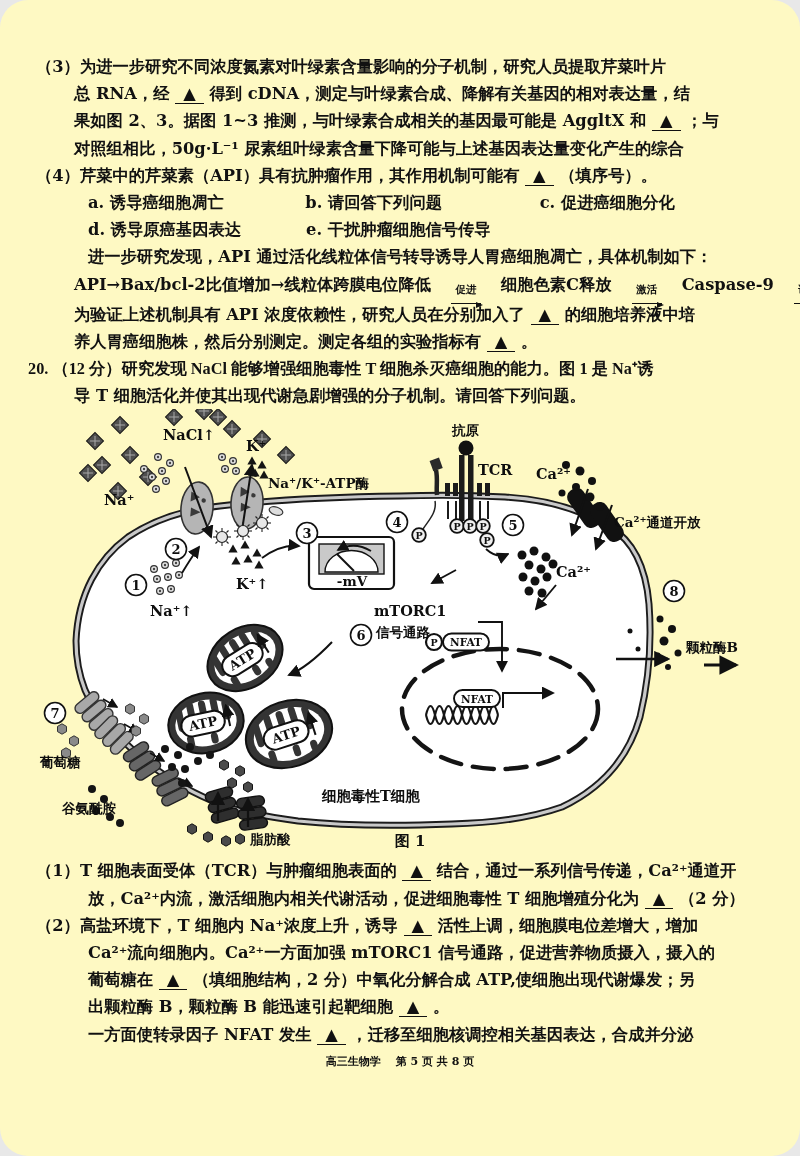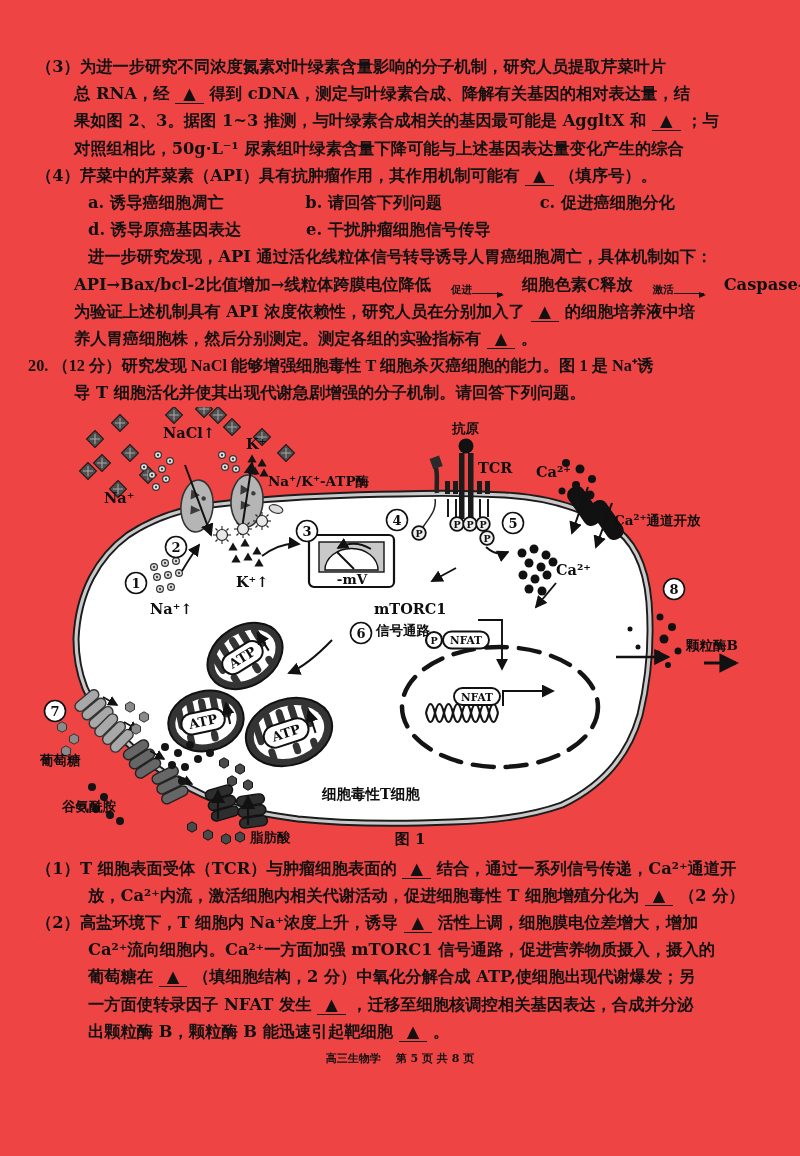--- a/index.html
+++ b/index.html
@@ -1,31 +1,32 @@
 <!DOCTYPE html>
 <html><head>
 <meta charset="utf-8">
 <style>
   html,body { margin:0; padding:0; background:#e8e8e8; }
   .page {
     position:relative; width:800px; height:1156px; margin:0 auto;
-    background:#ef4444; color:#111; overflow:hidden;
+    background:#fef9c3; color:#111; overflow:hidden;
     font-family:"DejaVu Serif","Liberation Serif",serif;
+    border-radius:28px;
   }
   .tblock { padding-left:36px; padding-right:18px; }
   .qline, .mline {
     font-size:16.3px; line-height:27.2px; font-weight:600; white-space:pre;
   }
   .l1  { padding-left:38px; }
   .l1b { padding-left:52px; }
   .l20 { margin-left:-8px;font-family:Liberation Serif, serif; }
   .top-pad { height:53px; }
   .blank { border-bottom:1.6px solid #111; padding:0 8px; }
   .mline { display:flex; align-items:baseline;gap:18px; }
-  .larr { display:inline-flex; flex-direction:row; align-items:center;
+  .larr { display:inline-flex; flex-direction:column; align-items:center;
           margin:0 2px; transform:translateY(3px); }
   .larr i { font-style:normal; font-size:10.5px; line-height:10px; font-weight:700; }
   .larr b { position:relative; width:30px; height:9px;
             border-bottom:1.7px solid #111; }
   .larr b::after { content:""; position:absolute; right:-2px; bottom:-5px;
             border-left:7px solid #111; border-top:3.6px solid transparent;
             border-bottom:3.6px solid transparent; }
   .footer { text-align:center; font-size:11px; font-weight:600; margin-top:6px; }
   svg text { font-family:"DejaVu Serif","Liberation Serif",serif; fill:#0e0e0e; }
   .dl   { font-size:13.5px; font-weight:600; }
@@ -477,18 +478,18 @@
 
   <div class="tblock">
     <div class="qline l0">（1）T 细胞表面受体（TCR）与肿瘤细胞表面的 <span class="blank">▲</span> 结合，通过一系列信号传递，Ca²⁺通道开</div>
     <div class="qline l1b">放，Ca²⁺内流，激活细胞内相关代谢活动，促进细胞毒性 T 细胞增殖分化为 <span class="blank">▲</span> （2 分）</div>
   </div>
 
   <div class="tblock">
     <div class="qline l0">（2）高盐环境下，T 细胞内 Na⁺浓度上升，诱导 <span class="blank">▲</span> 活性上调，细胞膜电位差增大，增加</div>
     <div class="qline l1b">Ca²⁺流向细胞内。Ca²⁺一方面加强 mTORC1 信号通路，促进营养物质摄入，摄入的</div>
     <div class="qline l1b">葡萄糖在 <span class="blank">▲</span> （填细胞结构，2 分）中氧化分解合成 ATP,使细胞出现代谢爆发；另</div>
+    <div class="qline l1b">出颗粒酶 B，颗粒酶 B 能迅速引起靶细胞 <span class="blank">▲</span> 。</div>
     <div class="qline l1b">一方面使转录因子 NFAT 发生 <span class="blank">▲</span> ，迁移至细胞核调控相关基因表达，合成并分泌</div>
-    <div class="qline l1b">出颗粒酶 B，颗粒酶 B 能迅速引起靶细胞 <span class="blank">▲</span> 。</div>
   </div>
 
   <div class="footer">高三生物学　 第 5 页 共 8 页</div>
 </div>
 
 </body></html>

